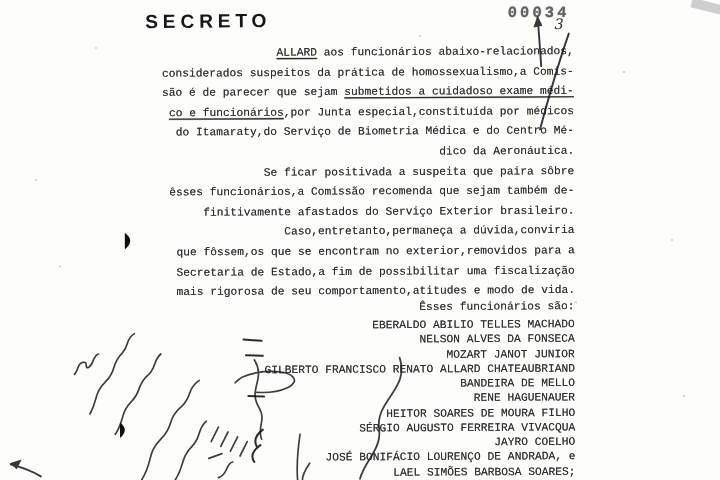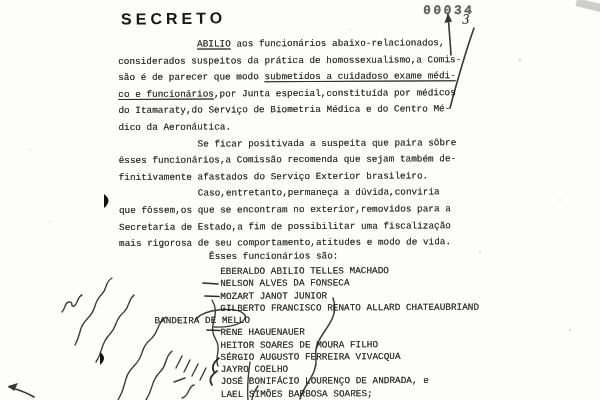--- a/index.html
+++ b/index.html
@@ -1,18 +1,18 @@
 <!DOCTYPE html>
 <html><head>
 <meta charset="utf-8">
 <style>
   html,body{margin:0;padding:0;}
   body{width:600px;height:400px;background:#ffffff;overflow:hidden;}
   .doc{position:relative;width:600px;height:400px;background:#fdfdfc;overflow:hidden;
-       font-family:"Liberation Mono",monospace;}
+       font-family:"Liberation Mono",monospace;text-align:right;}
   .secreto{position:absolute;left:121px;top:10px;font-family:"Liberation Sans",sans-serif;
        font-weight:bold;font-size:16px;letter-spacing:4px;color:#171717;transform:rotate(-0.6deg);}
   .stamp-num{position:absolute;left:423px;top:3px;font-family:"Liberation Mono",monospace;
        font-weight:bold;font-size:13px;letter-spacing:2.5px;color:#606060;
        transform:skewX(-2deg);text-shadow:0 0 1px #909090;}
   .hand3{position:absolute;left:462px;top:13px;font-family:"DejaVu Serif",serif;
        font-style:italic;font-size:12px;color:#222;}
   .typed{position:absolute;left:118px;top:37px;width:360px;font-size:9.4px;color:#2d2d2d;
        transform:rotate(-0.3deg);transform-origin:0 0;text-shadow:0 0 0.5px rgba(40,40,40,0.65);}
   .bl{height:16.6px;line-height:16.6px;white-space:pre;}
@@ -28,23 +28,23 @@
 </head>
 <body>
 
 <div class="doc">
 
   <div class="secreto">SECRETO</div>
   <div class="stamp-num">00034</div>
   <div class="hand3">3</div>
 
   <div class="typed">
-    <div class="bl indent"><u>ABILIO</u><span> aos funcionários abaixo-relacionados,</span></div>
+    <div class="bl indent"><u>ALLARD</u><span> aos funcionários abaixo-relacionados,</span></div>
     <div class="bl">considerados suspeitos da prática de homossexualismo,a Comis-</div>
-    <div class="bl"><span>são é de parecer que modo </span><u>submetidos a cuidadoso exame médi-</u></div>
+    <div class="bl"><span>são é de parecer que sejam </span><u>submetidos a cuidadoso exame médi-</u></div>
     <div class="bl"><u>co e funcionários</u><span>,por Junta especial,constituída por médicos</span></div>
     <div class="bl">do Itamaraty,do Serviço de Biometria Médica e do Centro Mé-</div>
     <div class="bl">dico da Aeronáutica.</div>
     <div class="bl indent">Se ficar positivada a suspeita que paira sôbre</div>
     <div class="bl">êsses funcionários,a Comissão recomenda que sejam também de-</div>
     <div class="bl">finitivamente afastados do Serviço Exterior brasileiro.</div>
     <div class="bl indent">Caso,entretanto,permaneça a dúvida,conviria</div>
     <div class="bl">que fôssem,os que se encontram no exterior,removidos para a</div>
     <div class="bl">Secretaria de Estado,a fim de possibilitar uma fiscalização</div>
     <div class="bl">mais rigorosa de seu comportamento,atitudes e modo de vida.</div>

